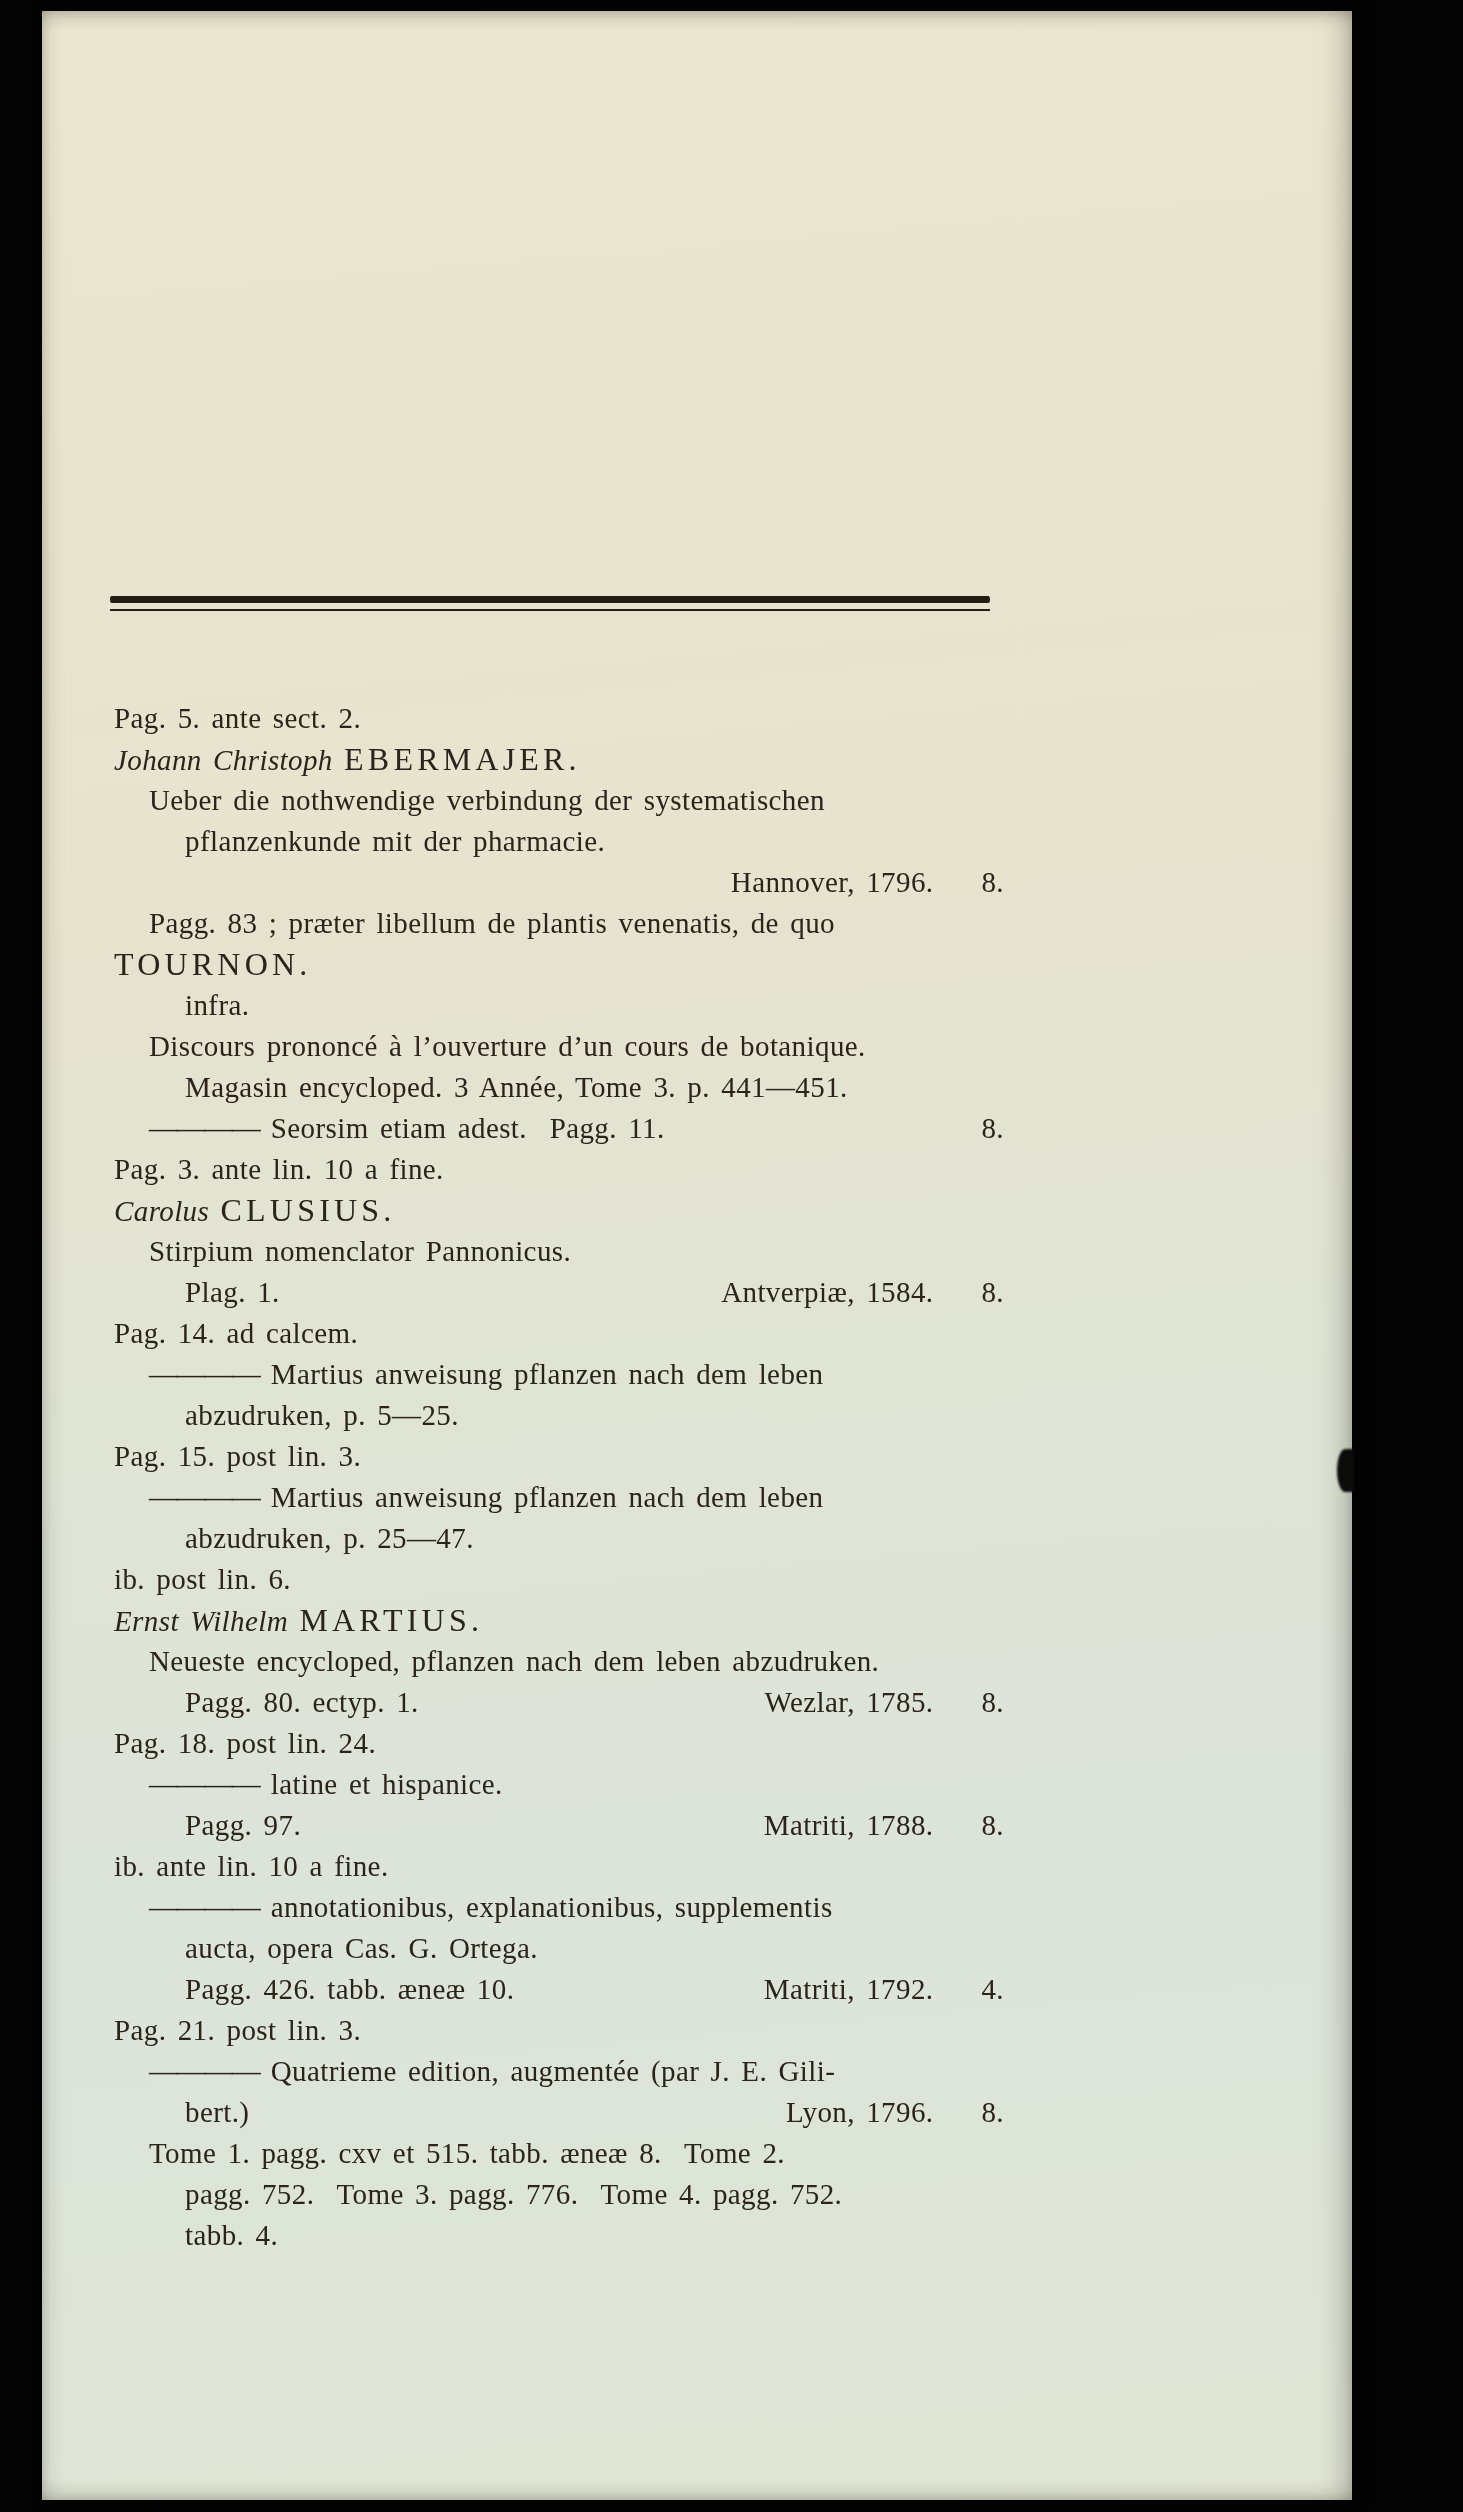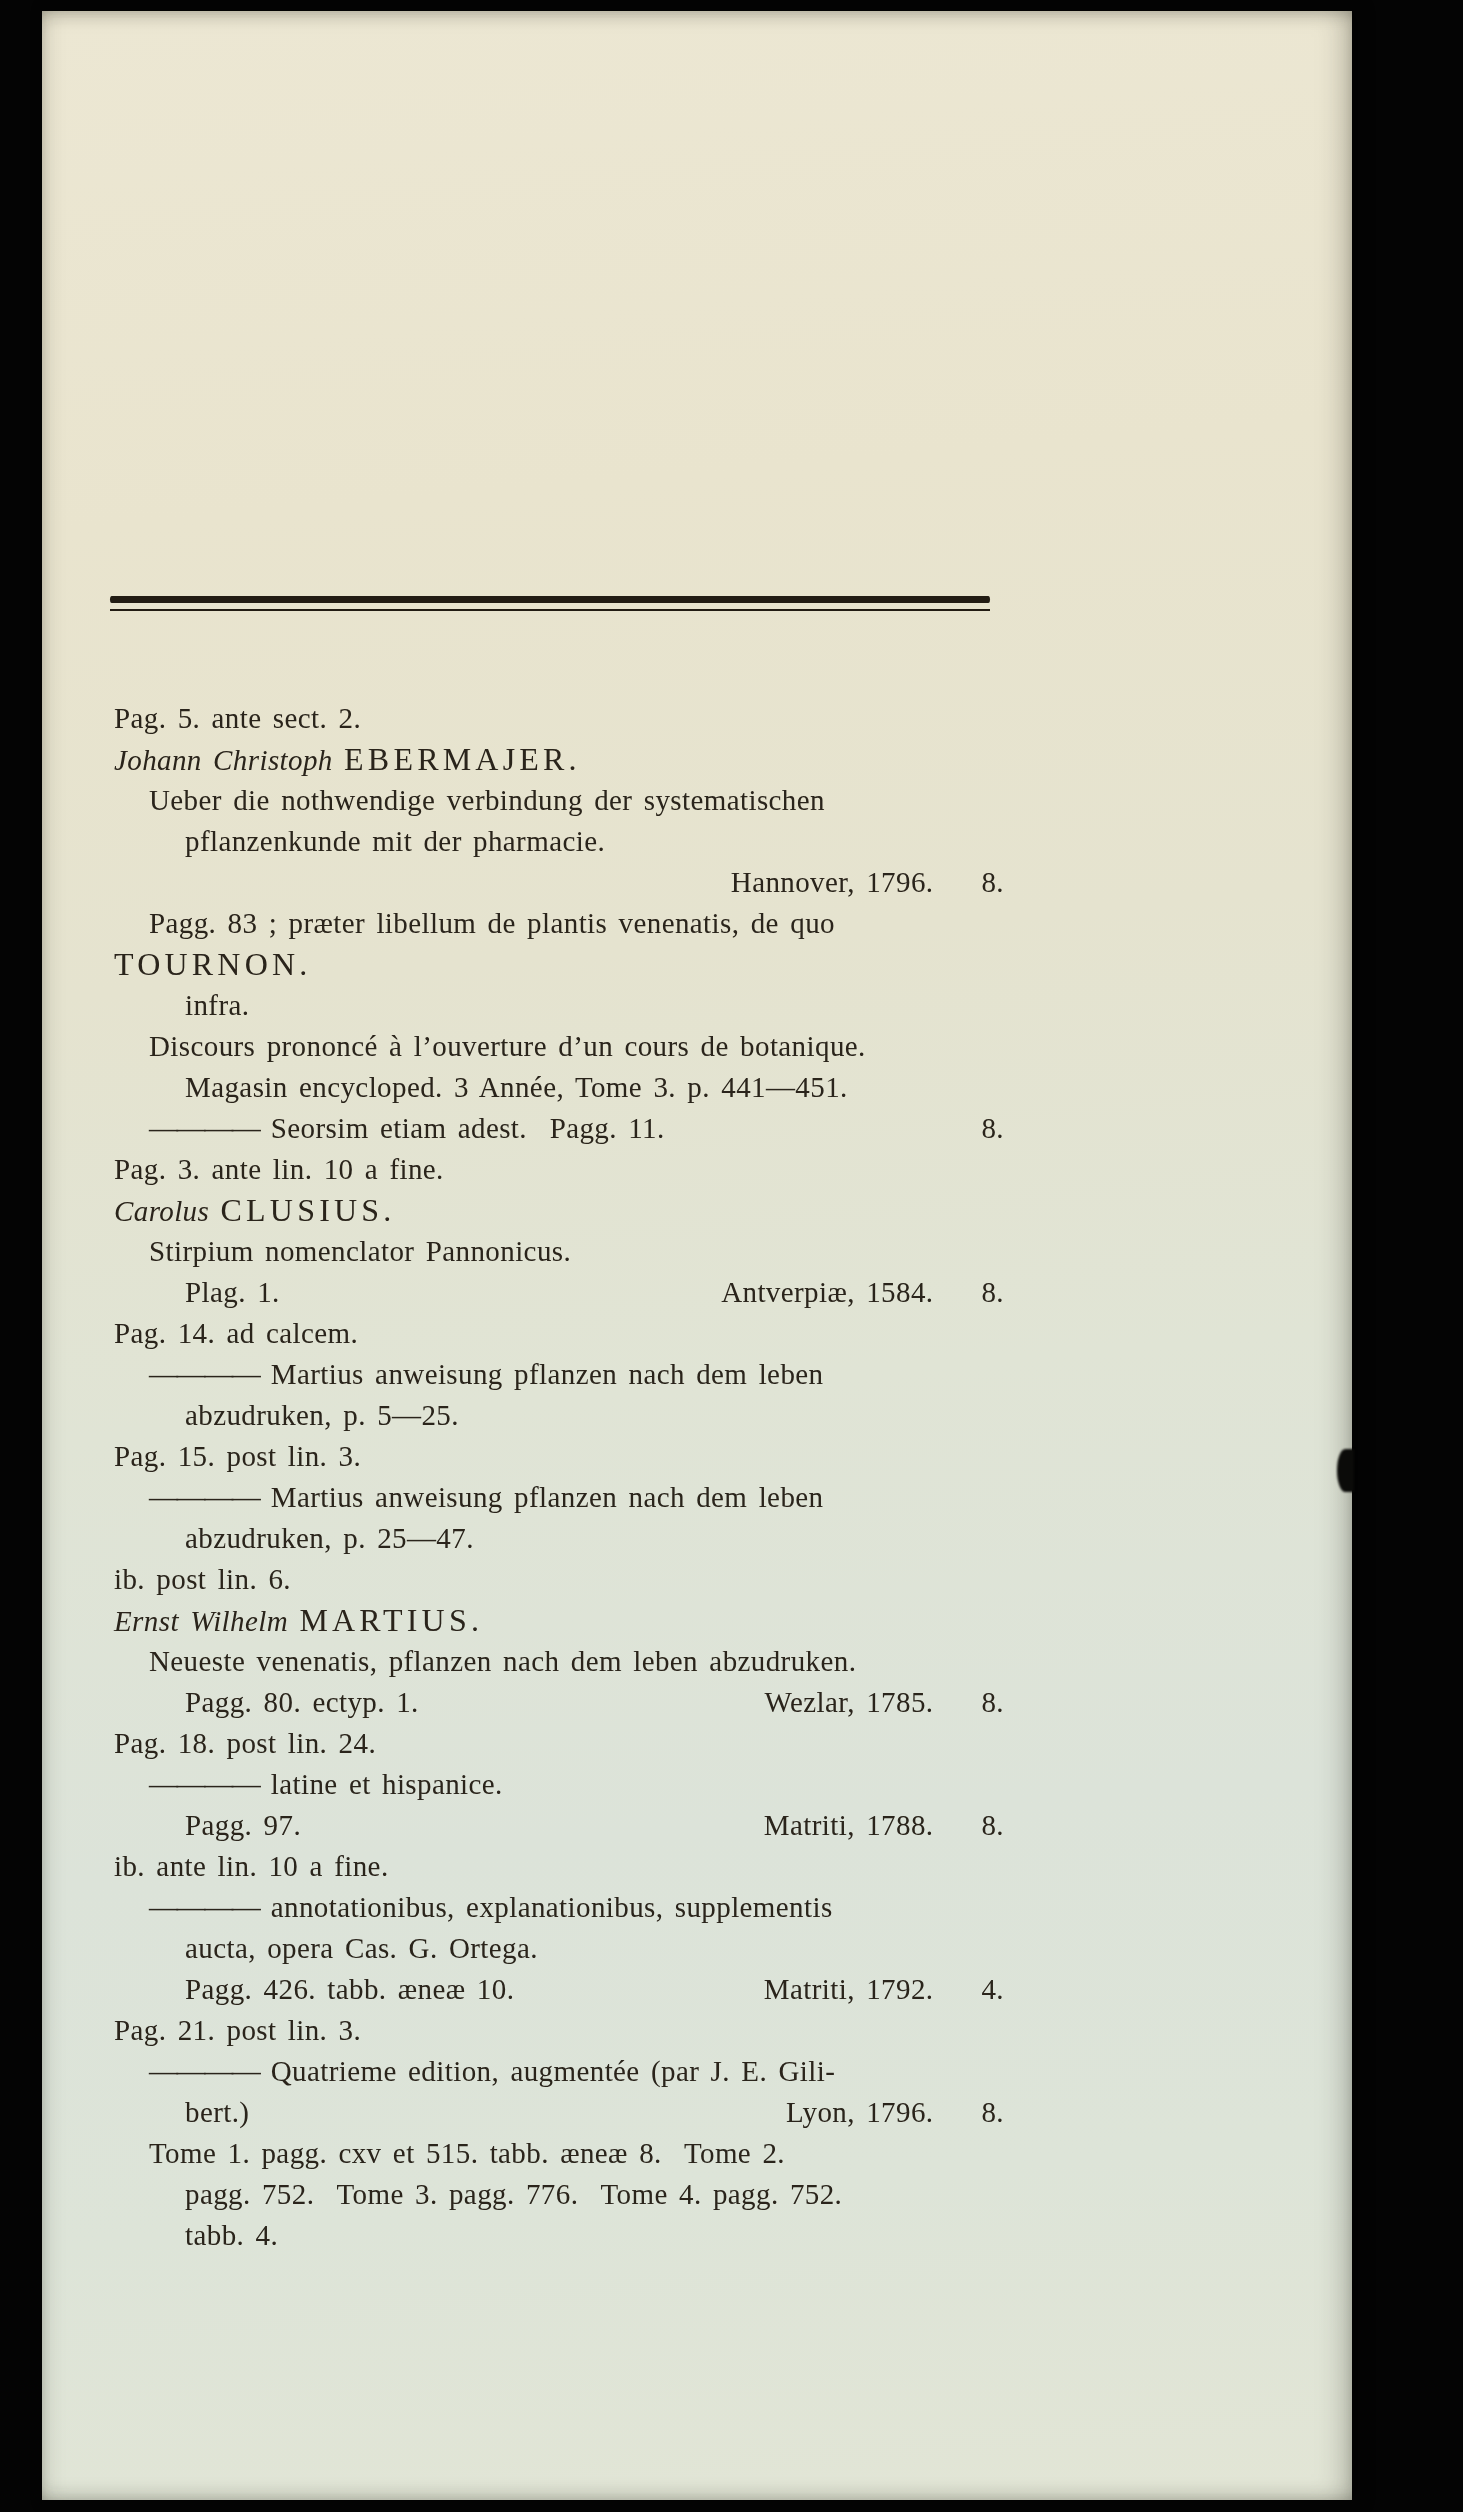--- a/index.html
+++ b/index.html
@@ -76,21 +76,21 @@
       <div class="line ind1"><span class="lseg"><span class="s-n">Stirpium nomenclator Pannonicus.</span></span></div>
       <div class="line ind2"><span class="lseg"><span class="s-n">Plag. 1.</span></span><span class="r1">Antverpiæ, 1584.</span><span class="r2">8.</span></div>
       <div class="line ind0"><span class="lseg"><span class="s-n">Pag. 14. ad calcem.</span></span></div>
       <div class="line ind1"><span class="lseg"><span class="s-d">————</span><span class="s-n"> Martius anweisung pflanzen nach dem leben</span></span></div>
       <div class="line ind2"><span class="lseg"><span class="s-n">abzudruken, p. 5—25.</span></span></div>
       <div class="line ind0"><span class="lseg"><span class="s-n">Pag. 15. post lin. 3.</span></span></div>
       <div class="line ind1"><span class="lseg"><span class="s-d">————</span><span class="s-n"> Martius anweisung pflanzen nach dem leben</span></span></div>
       <div class="line ind2"><span class="lseg"><span class="s-n">abzudruken, p. 25—47.</span></span></div>
       <div class="line ind0"><span class="lseg"><span class="s-n">ib. post lin. 6.</span></span></div>
       <div class="line ind0"><span class="lseg"><span class="s-i">Ernst Wilhelm </span><span class="s-c">MARTIUS.</span></span></div>
-      <div class="line ind1"><span class="lseg"><span class="s-n">Neueste venenatis, pflanzen nach dem leben abzudruken.</span></span></div>
+      <div class="line ind1"><span class="lseg"><span class="s-n">Neueste encycloped, pflanzen nach dem leben abzudruken.</span></span></div>
       <div class="line ind2"><span class="lseg"><span class="s-n">Pagg. 80. ectyp. 1.</span></span><span class="r1">Wezlar, 1785.</span><span class="r2">8.</span></div>
       <div class="line ind0"><span class="lseg"><span class="s-n">Pag. 18. post lin. 24.</span></span></div>
       <div class="line ind1"><span class="lseg"><span class="s-d">————</span><span class="s-n"> latine et hispanice.</span></span></div>
       <div class="line ind2"><span class="lseg"><span class="s-n">Pagg. 97.</span></span><span class="r1">Matriti, 1788.</span><span class="r2">8.</span></div>
       <div class="line ind0"><span class="lseg"><span class="s-n">ib. ante lin. 10 a fine.</span></span></div>
       <div class="line ind1"><span class="lseg"><span class="s-d">————</span><span class="s-n"> annotationibus, explanationibus, supplementis</span></span></div>
       <div class="line ind2"><span class="lseg"><span class="s-n">aucta, opera Cas. G. Ortega.</span></span></div>
       <div class="line ind2"><span class="lseg"><span class="s-n">Pagg. 426. tabb. æneæ 10.</span></span><span class="r1">Matriti, 1792.</span><span class="r2">4.</span></div>
       <div class="line ind0"><span class="lseg"><span class="s-n">Pag. 21. post lin. 3.</span></span></div>
       <div class="line ind1"><span class="lseg"><span class="s-d">————</span><span class="s-n"> Quatrieme edition, augmentée (par J. E. Gili-</span></span></div>

